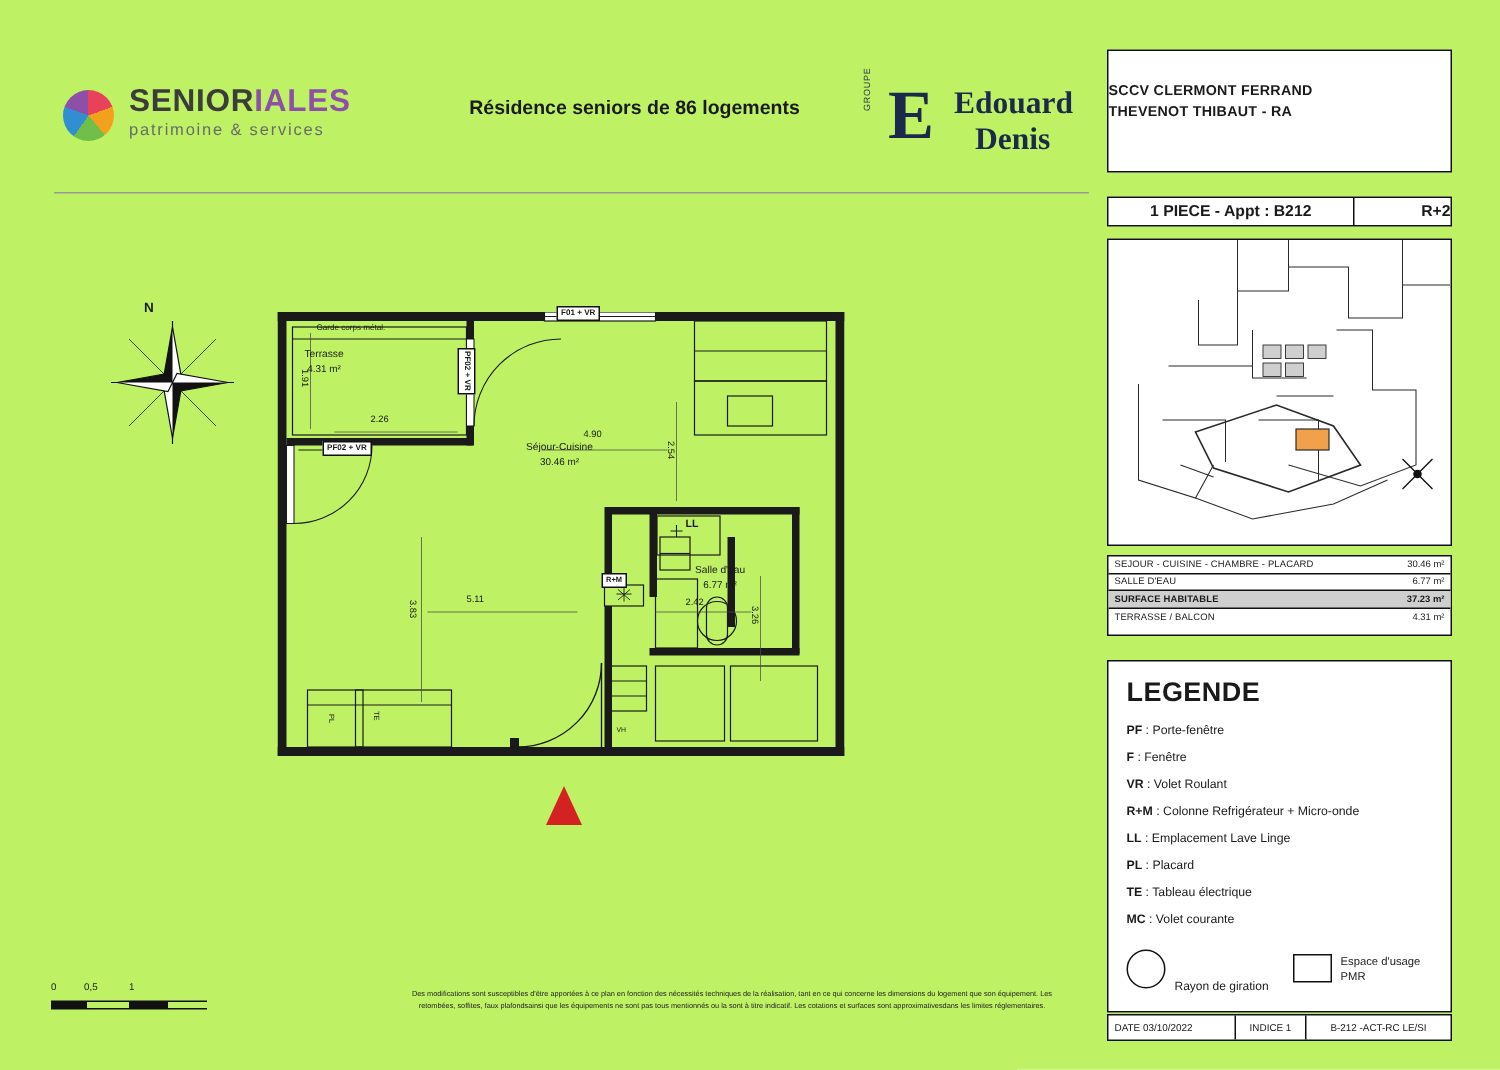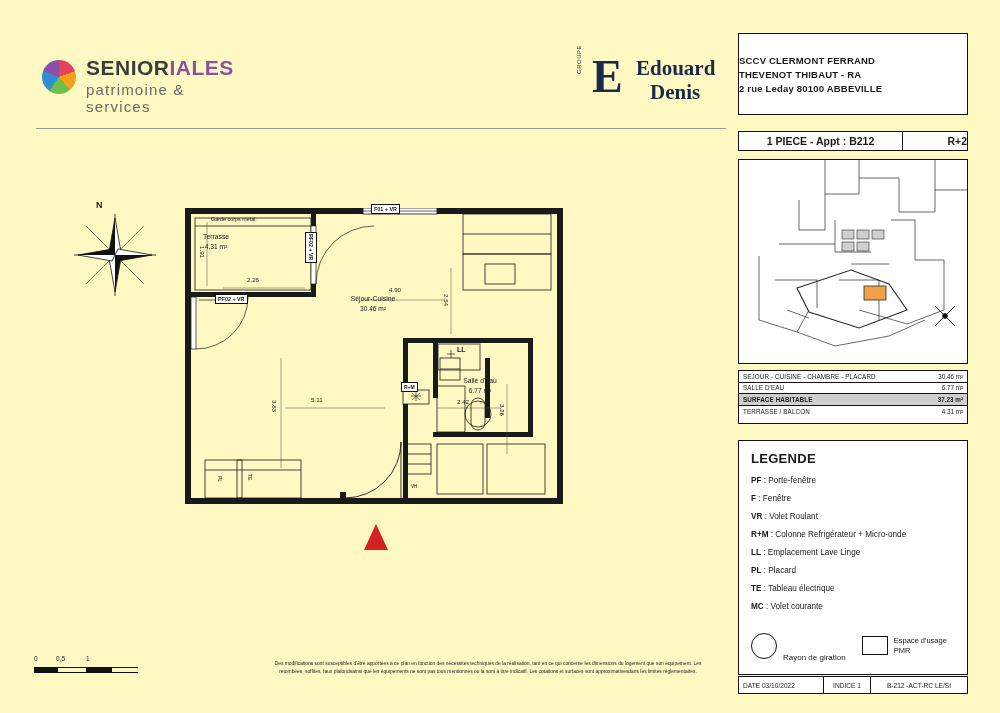--- a/index.html
+++ b/index.html
@@ -3,31 +3,31 @@
 <meta charset="utf-8">
 <style>
   * { box-sizing: border-box; }
   html, body { margin:0; padding:0; background:#ffffff; }
   body {
     width:1000px; height:713px; position:relative;
     font-family:"Liberation Sans", sans-serif;
     color:#1a1a1a;
     overflow:hidden;
   }
-  .sheet { position:absolute; inset:0; background:#fef9c3; }
+  .sheet { position:absolute; inset:0; background:#bef264; }
 
   
   .logo-block { position:absolute; left:42px; top:52px; width:210px; height:56px; }
   .logo-mark { position:absolute; left:0; top:8px; width:34px; height:34px; border-radius:50%;
      background:conic-gradient(#e8425a 0deg 70deg,#f3a01c 70deg 140deg,#6fbf4a 140deg 215deg,#2f8fd0 215deg 290deg,#8e4fa8 290deg 360deg); }
   .logo-mark::after{ content:""; position:absolute; left:9px; top:9px; width:16px; height:16px; border-radius:50%; background:#fff; opacity:.0;}
   .logo-text { position:absolute; left:44px; top:4px; }
   .logo-text .l1 { font-size:21px; font-weight:700; letter-spacing:.5px; color:#3c3c3b; }
   .logo-text .l1 b { color:#8e4fa8; font-weight:700; }
-  .logo-text .l2 { font-size:15px; letter-spacing:1.2px; color:#6a6a6a; margin-top:1px; }
+  .logo-text .l2 { font-size:11px; letter-spacing:1.2px; color:#6a6a6a; margin-top:1px; }
 
   .title-block { position:absolute; left:278px; top:56px; width:290px; text-align:center; }
   .title-block .t1 { font-size:13.5px; font-weight:700; letter-spacing:.2px; }
   .title-block .t2 { font-size:13px; font-weight:700; margin-top:8px; }
 
   .ed-logo { position:absolute; left:574px; top:48px; width:150px; height:62px; color:#1b2a4a; }
   .ed-e { position:absolute; left:18px; top:2px; font-family:"Liberation Serif", serif; font-size:46px; font-weight:700; }
   .ed-grp { position:absolute; left:2px; top:26px; font-size:6px; letter-spacing:.5px; transform:rotate(-90deg); transform-origin:left top; width:40px; }
   .ed-n1 { position:absolute; left:62px; top:8px; font-family:"Liberation Serif", serif; font-size:21px; font-weight:700; }
   .ed-n2 { position:absolute; left:76px; top:32px; font-family:"Liberation Serif", serif; font-size:21px; font-weight:700; }
@@ -47,21 +47,21 @@
   .p-situ { left:738px; top:159px; width:230px; height:205px; overflow:hidden; }
 
   .p-surf { left:738px; top:370px; width:230px; height:54px; }
   .surf-row { display:flex; height:11.5px; border-bottom:1px solid #111; font-size:6.3px; align-items:center; }
   .surf-row:last-child { border-bottom:none; }
   .surf-row .nm { flex:1; padding-left:4px; letter-spacing:.1px; }
   .surf-row .vl { width:58px; text-align:right; padding-right:4px; }
   .surf-row.hl { background:#cfcfcf; font-weight:700; }
 
   .p-legend { left:738px; top:440px; width:230px; height:235px; padding:10px 12px; }
-  .p-legend h3 { margin:0 0 10px 0; font-size:13px; font-weight:700; letter-spacing:.3px; }
+  .p-legend h3 { margin:0 0 10px 0; font-size:18px; font-weight:700; letter-spacing:.3px; }
   .lg-item { font-size:8.2px; margin-bottom:9px; }
   .lg-item b { font-weight:700; }
   .lg-foot { position:absolute; left:12px; bottom:12px; width:206px; display:flex; align-items:center; gap:6px; }
   .lg-circle { width:26px; height:26px; border:1px solid #111; border-radius:50%; }
   .lg-foot .cap1 { font-size:8px;margin-top:24px; }
   .lg-sq { width:26px; height:19px; border:1px solid #111; margin-left:10px; }
   .lg-foot .cap2 { font-size:7.5px; line-height:1.25; }
 
   .p-foot { left:738px; top:676px; width:230px; height:18px; display:flex; align-items:center; }
   .p-foot .f1 { flex:1; font-size:6.6px; padding-left:4px; }
@@ -100,36 +100,36 @@
 
   <div class="logo-block">
     <div class="logo-mark"></div>
     <div class="logo-text">
       <div class="l1"><span>SENIOR</span><b>IALES</b></div>
       <div class="l2">patrimoine &amp; services</div>
     </div>
   </div>
 
   <div class="title-block">
+    <div class="t2">Résidence seniors de 86 logements</div>
   </div>
 
   <div class="ed-logo">
     <div class="ed-grp">GROUPE</div>
     <div class="ed-e">E</div>
     <div class="ed-n1">Edouard</div>
     <div class="ed-n2">Denis</div>
   </div>
 
   <div class="hrule"></div>
 
   <div class="panel p-client">
     <div class="inner">
       <div class="line">SCCV CLERMONT FERRAND</div>
       <div class="line">THEVENOT THIBAUT - RA</div>
-      <div class="line">2 rue Leday 80100 ABBEVILLE</div>
     </div>
   </div>
 
   <div class="panel p-appt">
     <div class="a1">1 PIECE - Appt : B212</div>
     <div class="sep"></div>
     <div class="a2">R+2</div>
   </div>
 
   <div class="panel p-situ">

